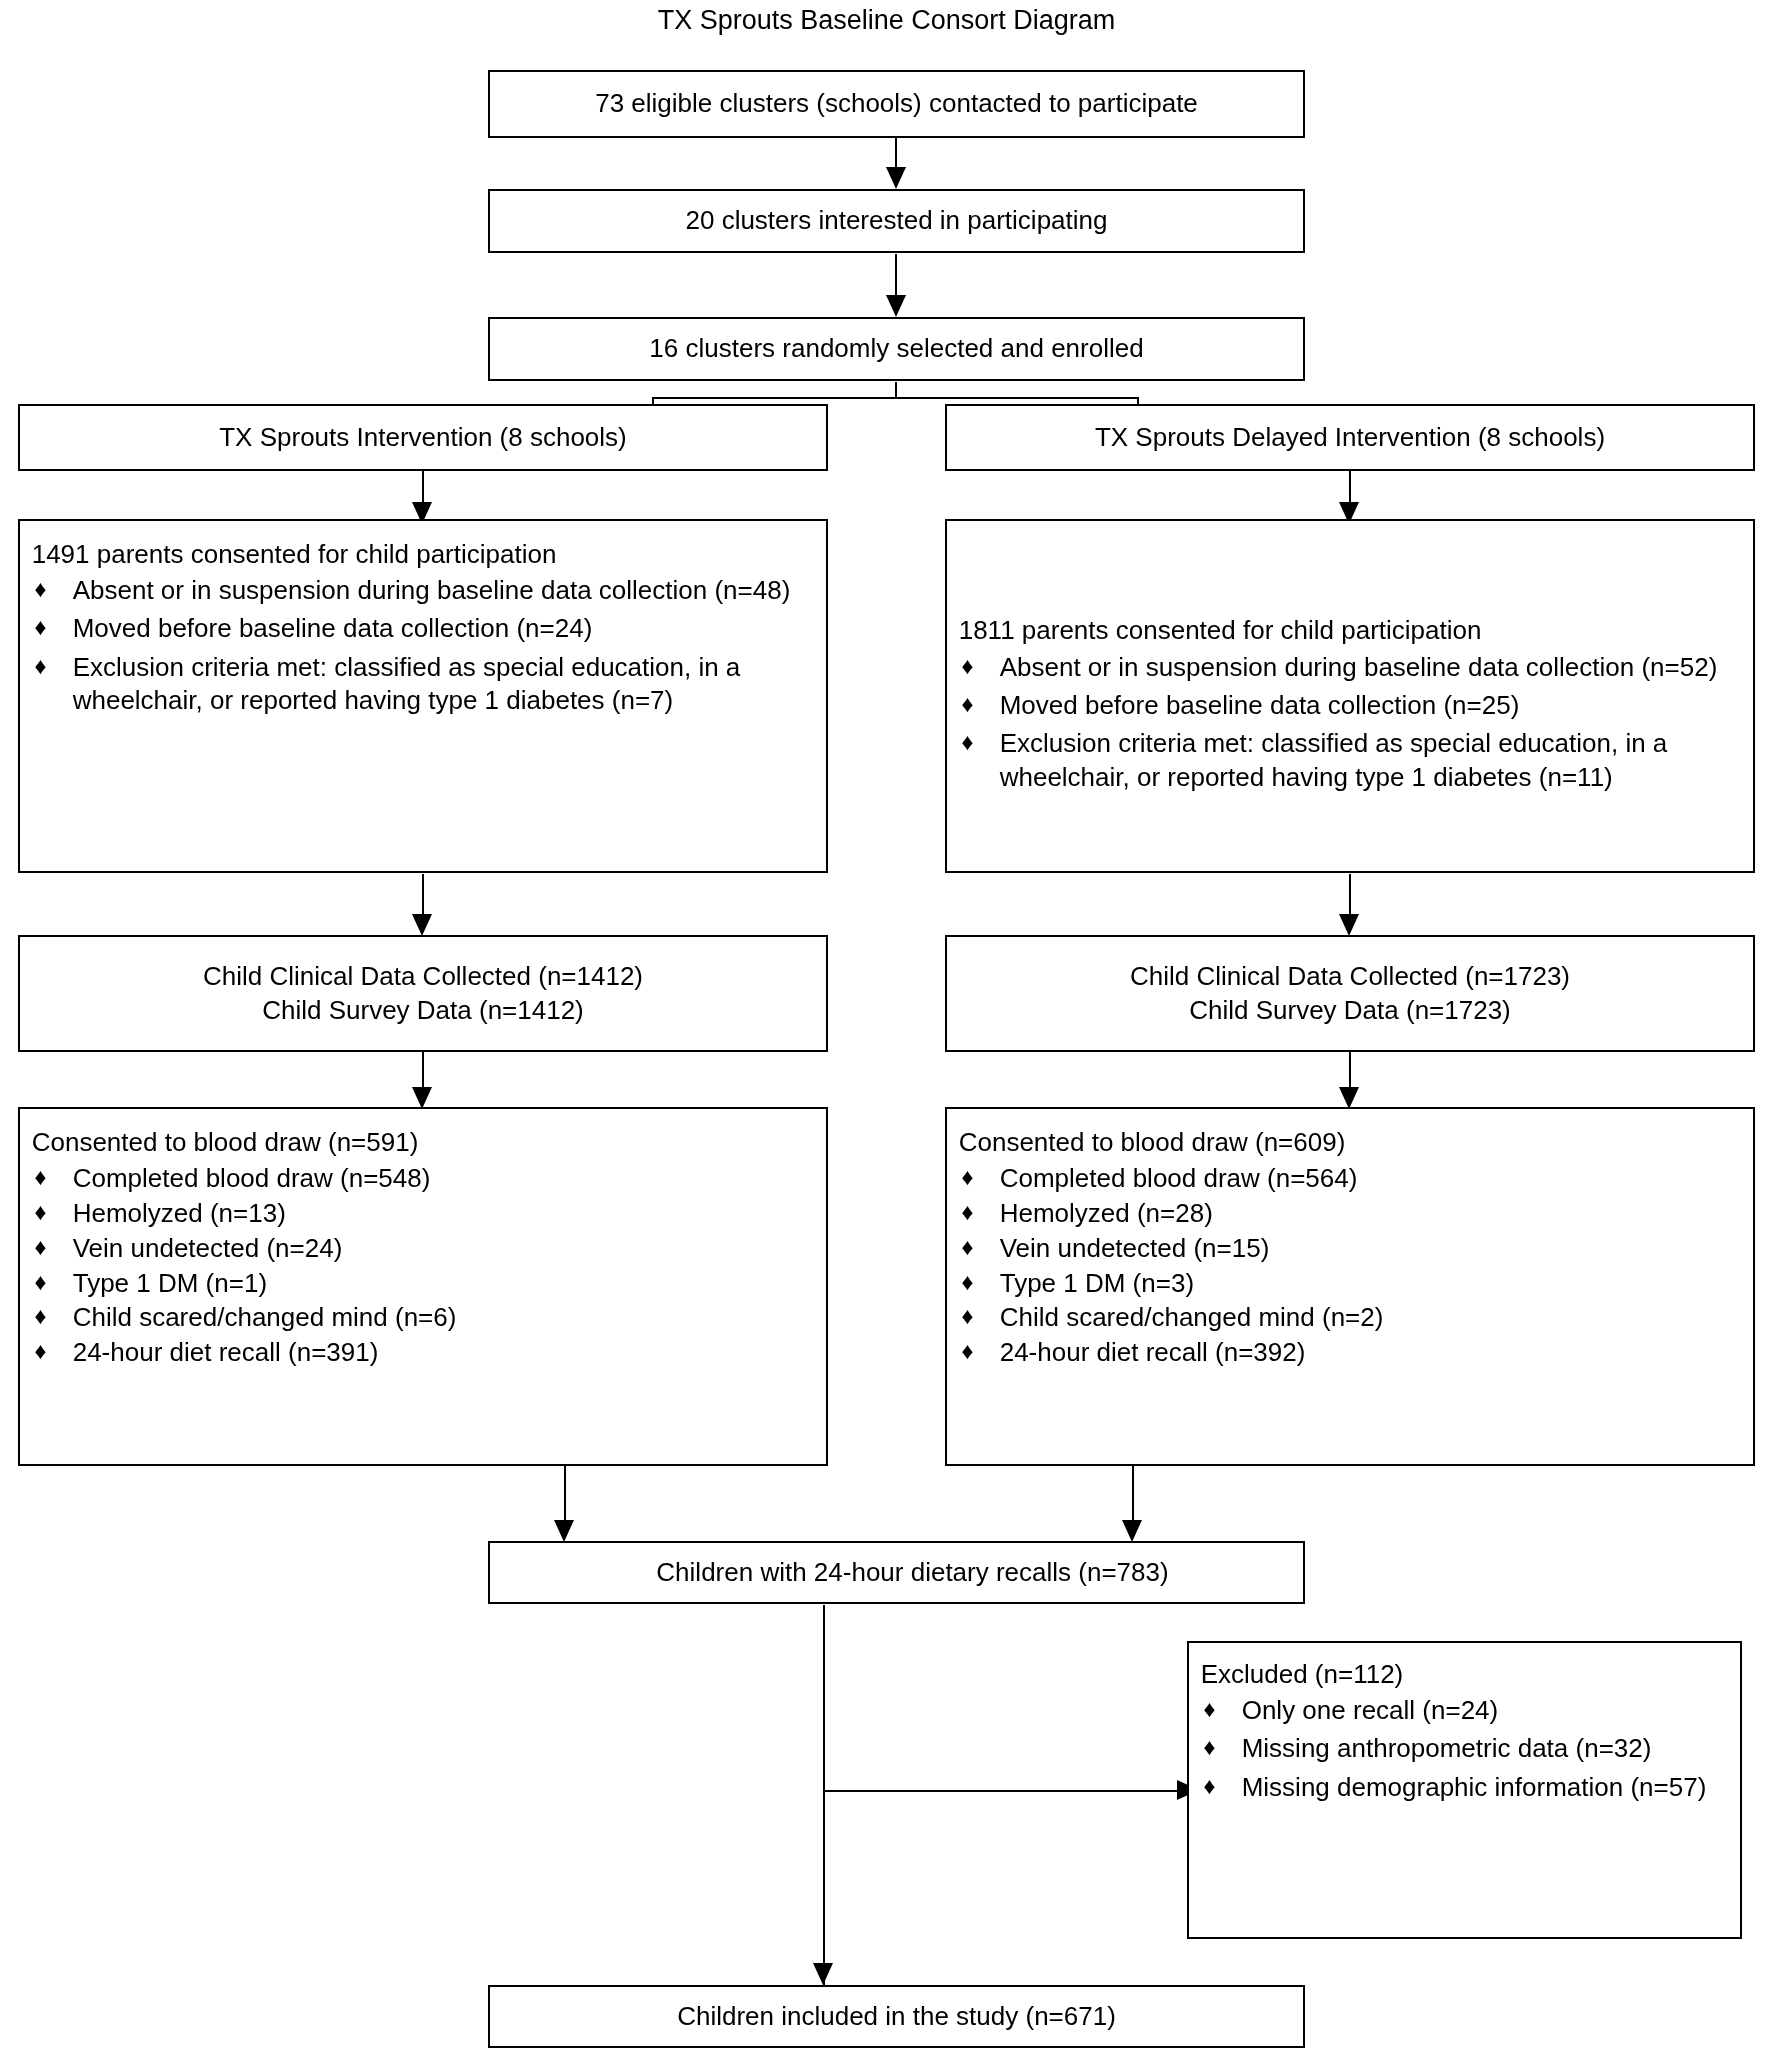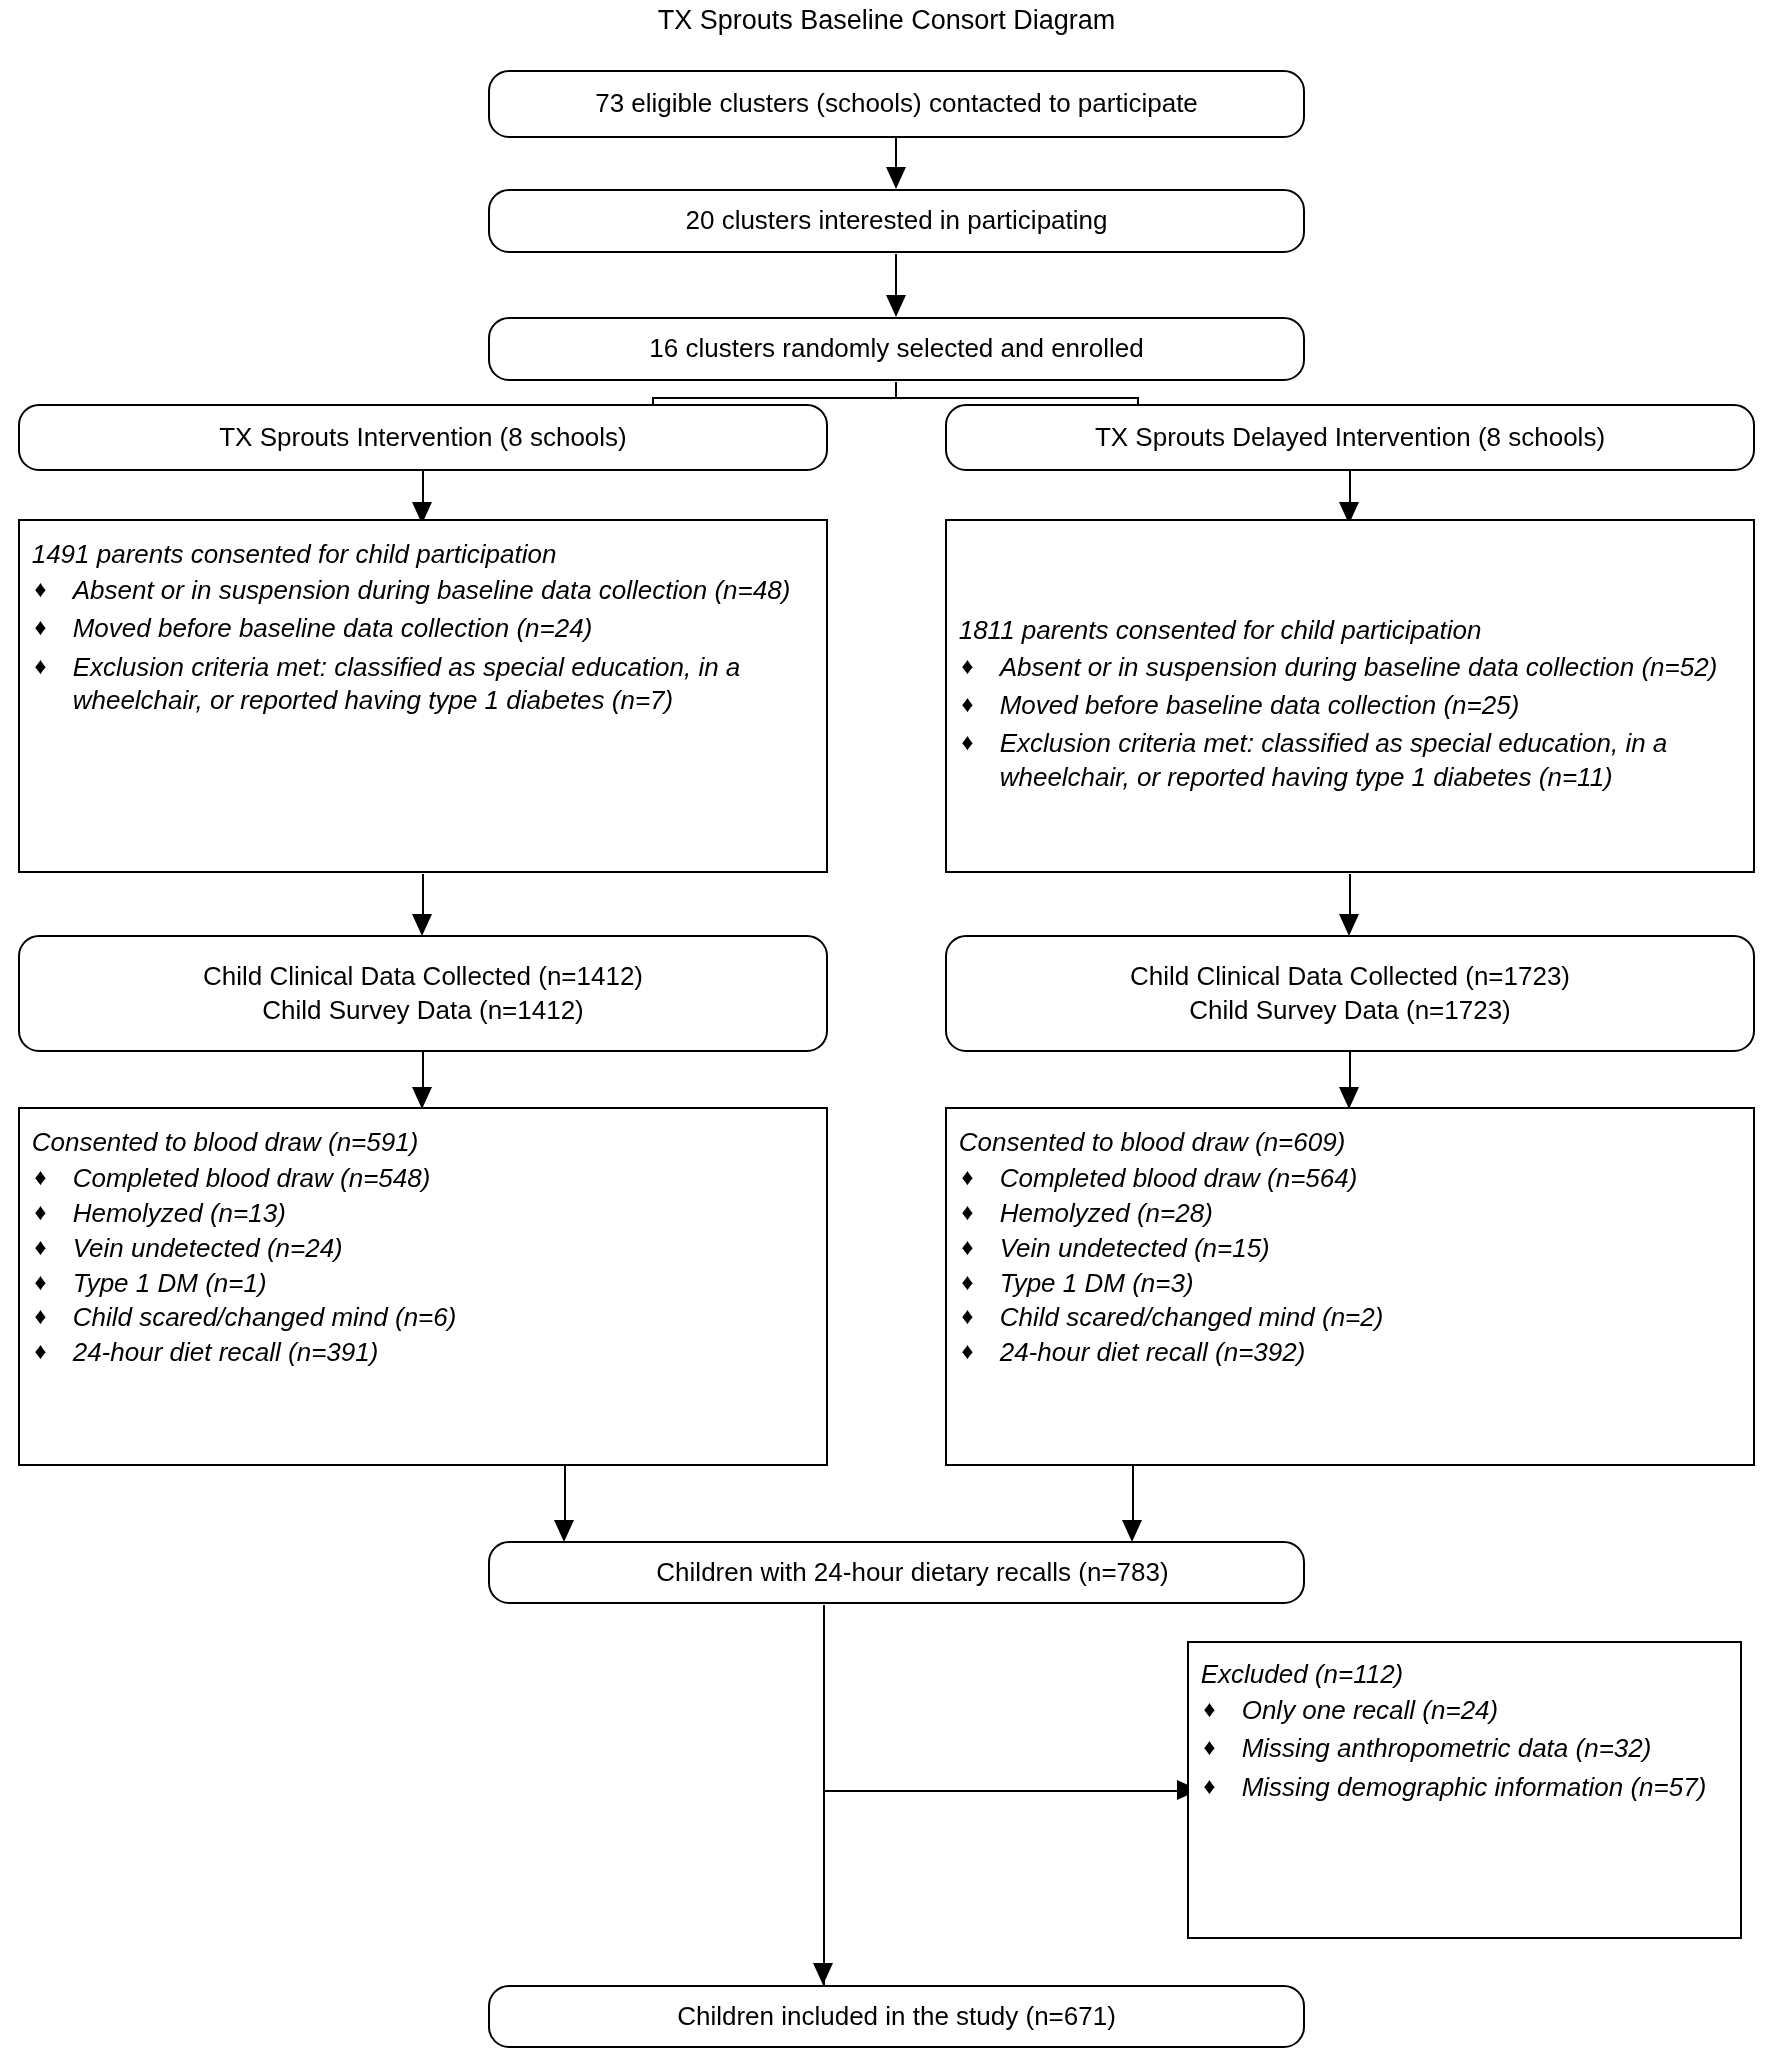--- a/index.html
+++ b/index.html
@@ -30,26 +30,24 @@
     justify-content: center;
     font-size: 26px;
     line-height: 1.30;
   }
   .box.thin {
     border-width: 2.4px;
   }
   .box.center {
     align-items: center;
     text-align: center;
-    border-radius: 21px;
   }
   .box.left {
     align-items: stretch;
     text-align: left;
-    font-style: italic;
   }
   .box.top-align {
     justify-content: flex-start;
   }
   .box-line {
     white-space: nowrap;
   }
   .pad {
     padding: 0 13.7px;
   }

